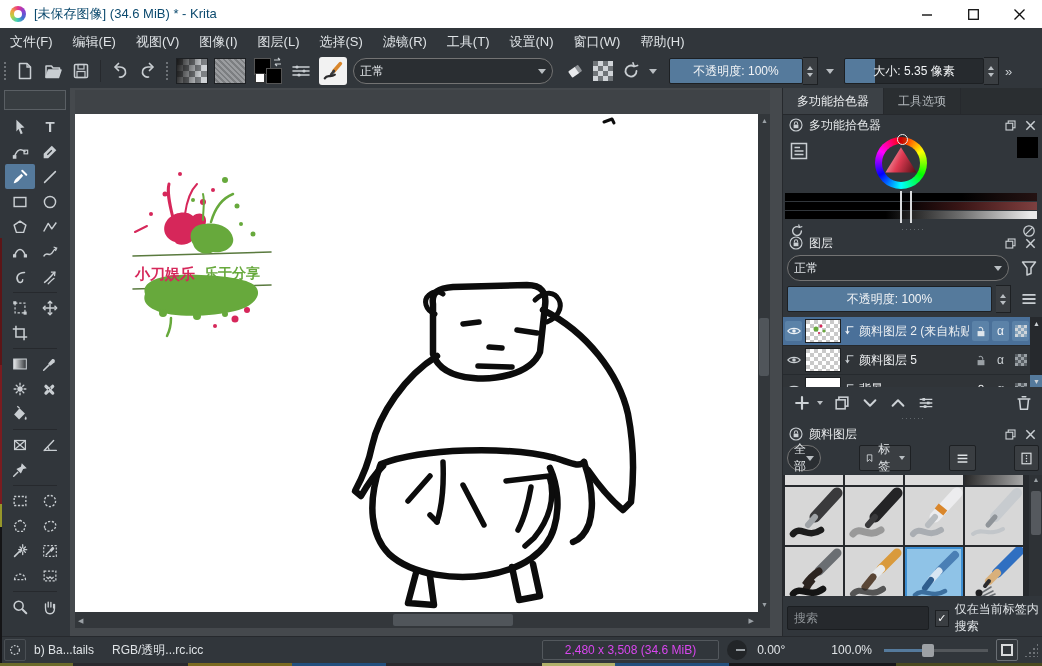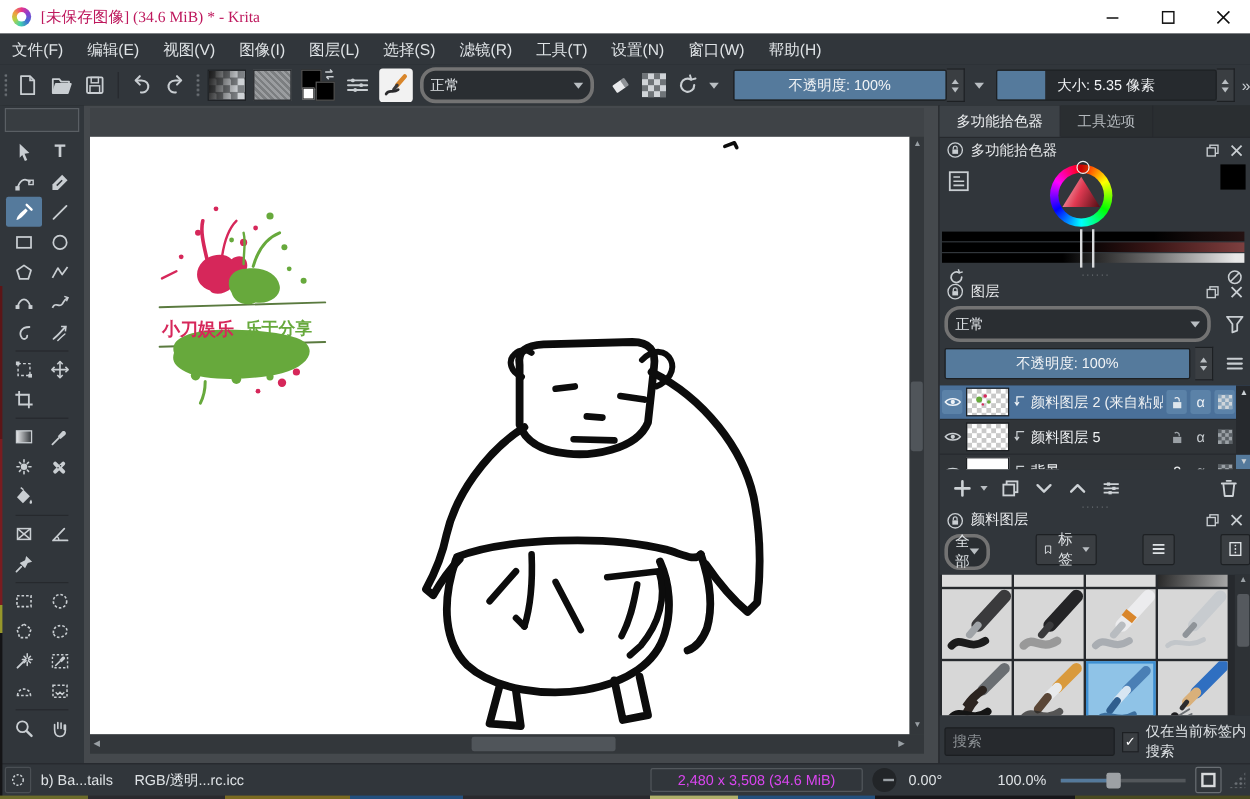--- a/index.html
+++ b/index.html
@@ -6,21 +6,21 @@
   .app{position:relative;width:1042px;height:666px;background:#31363b;overflow:hidden;
        font-family:"Liberation Sans","DejaVu Sans",sans-serif;color:#dfe3e6;font-size:12px;
        user-select:none;}
   
   .titlebar{position:absolute;left:0;top:0;width:1042px;height:28px;background:#ffffff;color:#111;
             display:flex;align-items:center;}
   .krita-logo{width:16px;height:16px;border-radius:50%;margin:0 8px 0 10px;flex:0 0 auto;
               background:conic-gradient(#e8338a,#8a3fd1 60deg,#3f6fd1 130deg,#3fd1b0 190deg,#bcd13f 250deg,#f0a03f 300deg,#e8338a 360deg);
               position:relative;}
   .krita-logo:after{content:"";position:absolute;left:4px;top:4px;width:8px;height:8px;border-radius:50%;background:#fff;}
-  .titlebar .wtitle{font-size:13px;color:#be185d;font-family:Liberation Serif, serif;}
+  .titlebar .wtitle{font-size:13px;color:#0c4a6e;}
   .wbtns{margin-left:auto;display:flex;height:28px;}
   .wbtn{width:46px;height:28px;display:flex;align-items:center;justify-content:center;color:#111;}
   
   .menubar{position:absolute;left:0;top:28px;width:1042px;height:26px;background:#31363b;
            border-bottom:1px solid #26292d;display:flex;align-items:center;font-size:13px;}
   .menu-item{padding:0 10px;line-height:25px;}
   
   .toolbar{position:absolute;left:0;top:54px;width:1042px;height:34px;background:#31363b;
            border-bottom:1px solid #232629;display:flex;align-items:center;}
   .grip-v{width:5px;height:20px;margin:0 3px;background-image:radial-gradient(#6d7277 1px,transparent 1.2px);background-size:4px 4px;}
@@ -29,27 +29,27 @@
   .swatch{width:30px;height:24px;border:1px solid #1d2023;flex:0 0 auto;margin:0 3px;}
   .swatch.grad{background:
       linear-gradient(100deg,rgba(20,20,20,.95),rgba(200,200,200,.1) 80%),
       repeating-conic-gradient(#cfd3d7 0 25%,#74787c 0 50%) 0 0/12px 12px;}
   .swatch.pattern{background:#8d9093;background-image:repeating-linear-gradient(45deg,rgba(255,255,255,.12) 0 2px,rgba(0,0,0,.12) 2px 4px);}
   .fgbg{position:relative;width:30px;height:28px;margin:0 4px;flex:0 0 auto;}
   .fgbg .fg{position:absolute;left:1px;top:1px;width:15px;height:15px;background:#000;border:1px solid #555;}
   .fgbg .bg2{position:absolute;right:1px;bottom:1px;width:14px;height:14px;background:#000;border:1px solid #555;}
   .fgbg .mini{position:absolute;left:2px;bottom:2px;width:8px;height:8px;background:#fff;border:1px solid #333;}
   .preset-tile{width:28px;height:28px;background:#f2f2f2;border-radius:3px;margin:0 4px;display:flex;align-items:center;justify-content:center;flex:0 0 auto;}
-  .combo{height:24px;background:#2a2e32;border:3px solid #737373;border-radius:13px;display:flex;align-items:center;
+  .combo{height:24px;background:#2a2e32;border:1px solid #737373;border-radius:13px;display:flex;align-items:center;
          padding:0 6px;position:relative;}
   .combo .car{margin-left:auto;}
   .car{width:0;height:0;border-left:4px solid transparent;border-right:4px solid transparent;border-top:5px solid #b9bec2;}
   .car-sm{width:0;height:0;border-left:3px solid transparent;border-right:3px solid transparent;border-top:4px solid #b9bec2;}
   .blend-combo{width:186px;margin-left:2px;}
-  .slider{position:relative;height:24px;background:#262a2e;border:1px solid #1d2023;border-radius:2px;overflow:hidden;flex:0 0 auto;padding-left:44px;}
+  .slider{position:relative;height:24px;background:#262a2e;border:1px solid #1d2023;border-radius:2px;overflow:hidden;flex:0 0 auto;}
   .slider .fillbar{position:absolute;left:0;top:0;bottom:0;background:#557a9c;}
   .slider .stxt{position:absolute;inset:0;display:flex;align-items:center;justify-content:center;color:#f2f4f6;white-space:nowrap;}
   .spin{width:14px;height:26px;background:#3a3e42;border:1px solid #1d2023;border-left:none;display:flex;flex-direction:column;align-items:center;justify-content:center;gap:3px;flex:0 0 auto;}
   .spin .u{width:0;height:0;border-left:3px solid transparent;border-right:3px solid transparent;border-bottom:4px solid #b9bec2;}
   .spin .d{width:0;height:0;border-left:3px solid transparent;border-right:3px solid transparent;border-top:4px solid #b9bec2;}
   .overflow-btn{margin-left:6px;color:#c9ced2;font-size:13px;}
   
   .toolbox{position:absolute;left:0;top:88px;width:70px;height:548px;background:#31363b;border-right:1px solid #26292d;}
   .tbx-head{width:60px;height:18px;margin:2px auto 4px auto;background:#383d41;border:1px solid #5a5f64;}
   .tool-grid{display:grid;grid-template-columns:30px 30px;justify-content:center;}

